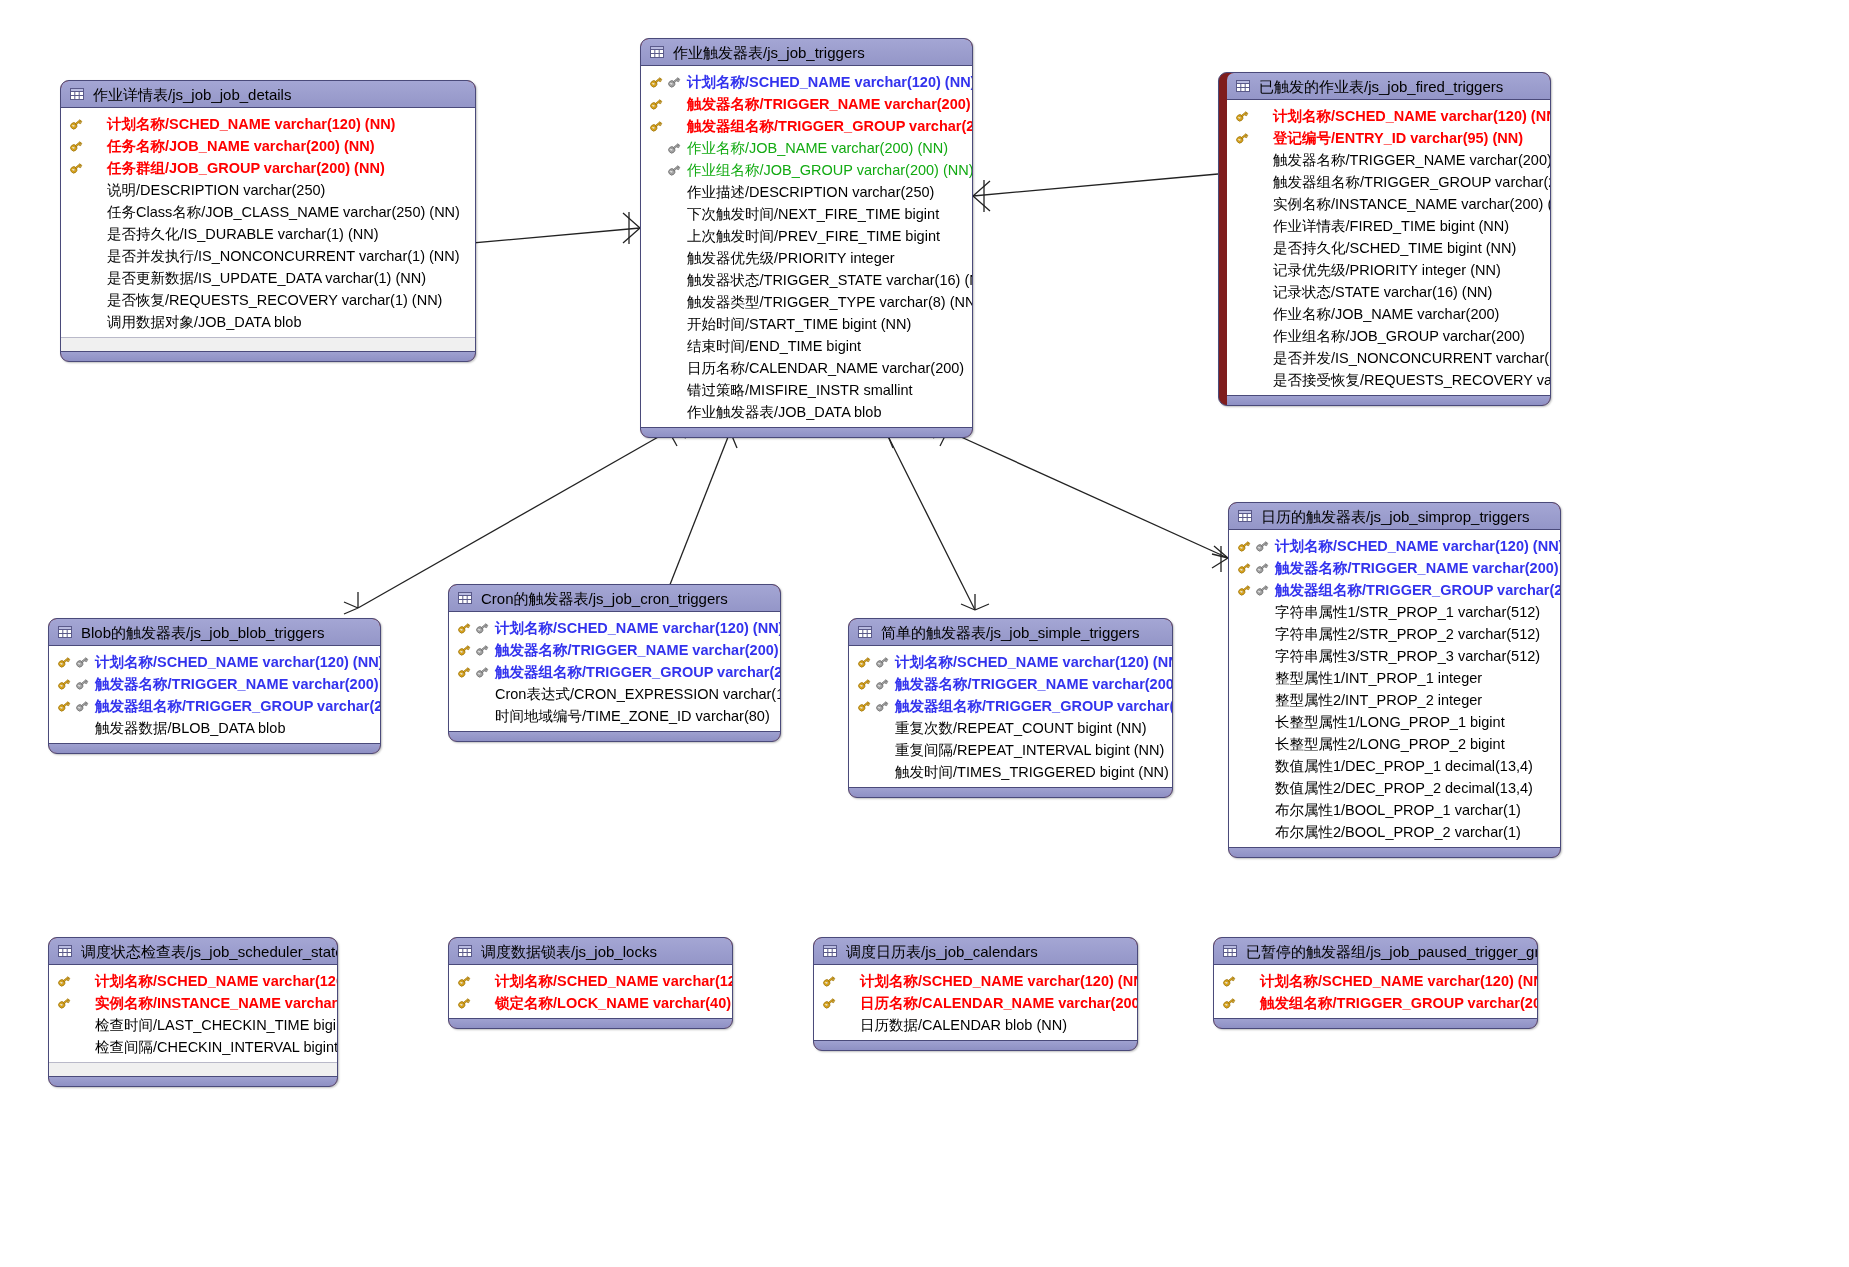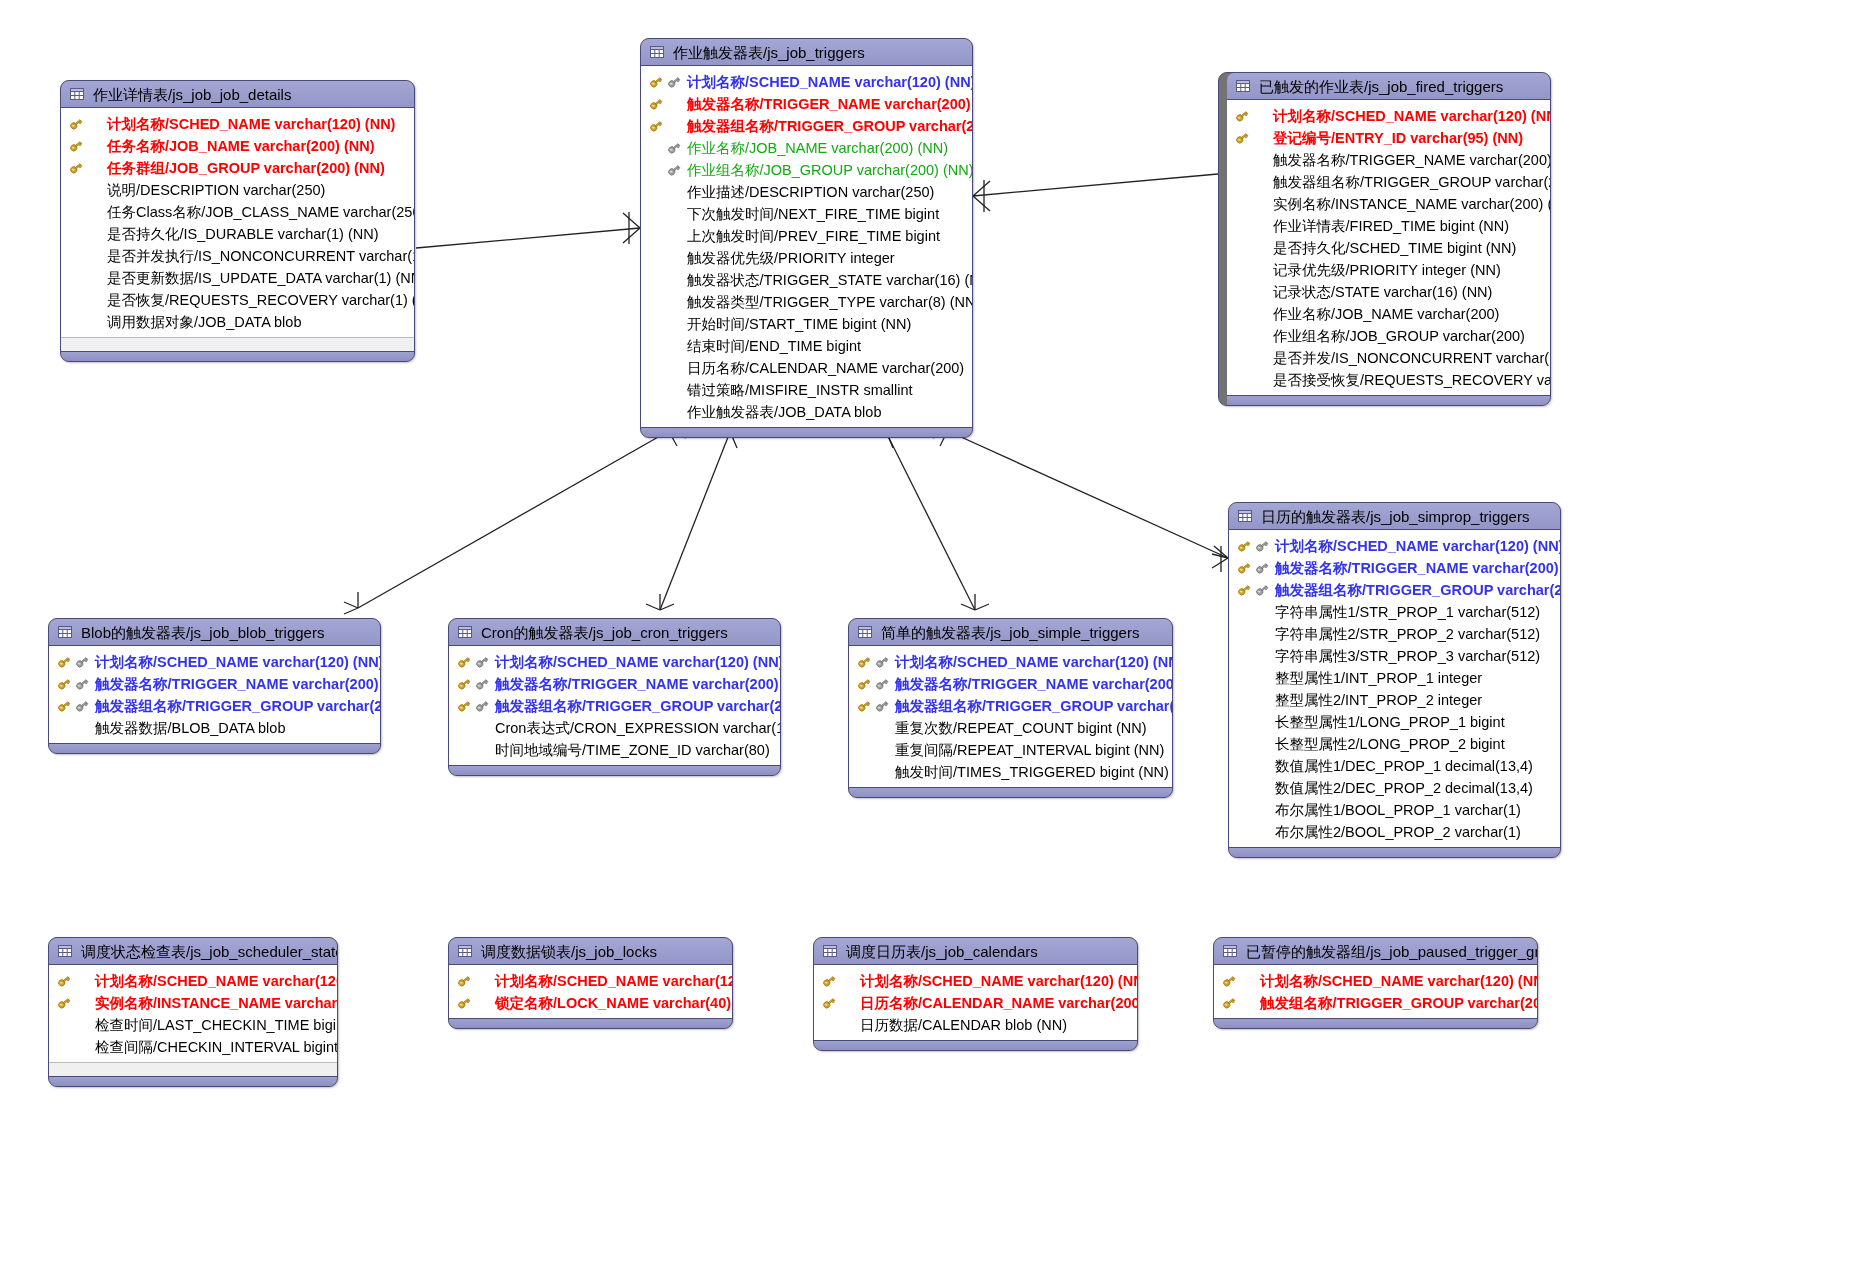--- a/index.html
+++ b/index.html
@@ -24,21 +24,21 @@
     position: absolute;
     left: 0; top: 0;
     width: 1849px;
     height: 1267px;
     z-index: 1;
     pointer-events: none;
   }
   .entity {
     position: absolute;
     z-index: 2;
-    background: #737373;
+    background: #7f1d1d;
     border: 1px solid #4a4a7a;
     border-radius: 9px;
     box-shadow: 1px 1px 2px rgba(0,0,0,0.25);
     box-sizing: border-box;
     overflow: hidden;
   }
   .entity-header {
     background: #9a9ccd;
     background: linear-gradient(to bottom, #a4a6d4 0%, #9496c8 100%);
     border-bottom: 1px solid #4a4a7a;
@@ -134,21 +134,21 @@
       <path d="M 940 446 L 958 410"></path>
 
       <path d="M 358 608 l -14 -6 M 358 608 l -14 6 M 358 608 l 0 -16"></path>
       <path d="M 660 610 l -14 -6 M 660 610 l 14 -6 M 660 610 l 0 -16"></path>
       <path d="M 975 610 l -14 -6 M 975 610 l 14 -6 M 975 610 l 0 -16"></path>
       <path d="M 1228 558 l -16 -4 M 1228 558 l -16 10 M 1228 558 l -14 -12"></path>
       <path d="M 1221 546 l 0 26"></path>
     </g>
   </svg>
 
-<div class="entity" style="left: 60px; top: 80px; width: 355px;">
+<div class="entity" style="left: 60px; top: 80px; width: 416px;">
       <div class="entity-header">
         <span>
           <svg class="table-icon" viewBox="0 0 14 12" xmlns="http://www.w3.org/2000/svg">
             <rect x="0.5" y="0.5" width="13" height="11" fill="#ffffff" stroke="#5a5a8a"></rect>
             <rect x="0.5" y="0.5" width="13" height="3" fill="#b9bbe0" stroke="#5a5a8a"></rect>
             <line x1="4.8" y1="3.5" x2="4.8" y2="11.5" stroke="#5a5a8a"></line>
             <line x1="9.2" y1="3.5" x2="9.2" y2="11.5" stroke="#5a5a8a"></line>
             <line x1="0.5" y1="7.5" x2="13.5" y2="7.5" stroke="#5a5a8a"></line>
           </svg>
         </span>
@@ -758,21 +758,21 @@
           <span class="attr-label c-blue">触发器组名称/TRIGGER_GROUP varchar(200) (NN)</span>
         </div>
         <div class="attr">
           <span class="keyslot"></span>
           <span class="keyslot"></span>
           <span class="attr-label c-black">触发器数据/BLOB_DATA blob</span>
         </div>
       </div>
       <div class="entity-footer2"></div>
     </div>
-    <div class="entity" style="left: 448px; top: 618px; width: 333px; text-align: center;">
+    <div class="entity" style="left: 448px; top: 584px; width: 333px; text-align: center;">
       <div class="entity-header">
         <span>
           <svg class="table-icon" viewBox="0 0 14 12" xmlns="http://www.w3.org/2000/svg">
             <rect x="0.5" y="0.5" width="13" height="11" fill="#ffffff" stroke="#5a5a8a"></rect>
             <rect x="0.5" y="0.5" width="13" height="3" fill="#b9bbe0" stroke="#5a5a8a"></rect>
             <line x1="4.8" y1="3.5" x2="4.8" y2="11.5" stroke="#5a5a8a"></line>
             <line x1="9.2" y1="3.5" x2="9.2" y2="11.5" stroke="#5a5a8a"></line>
             <line x1="0.5" y1="7.5" x2="13.5" y2="7.5" stroke="#5a5a8a"></line>
           </svg>
         </span>

